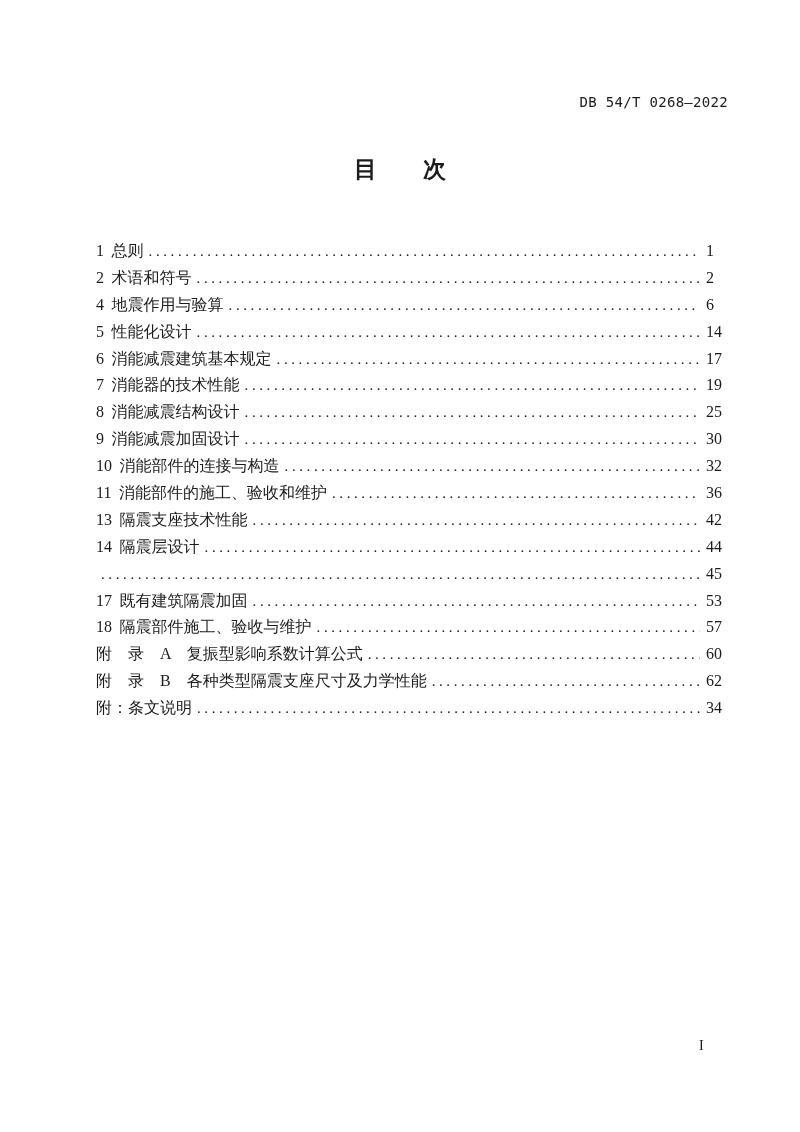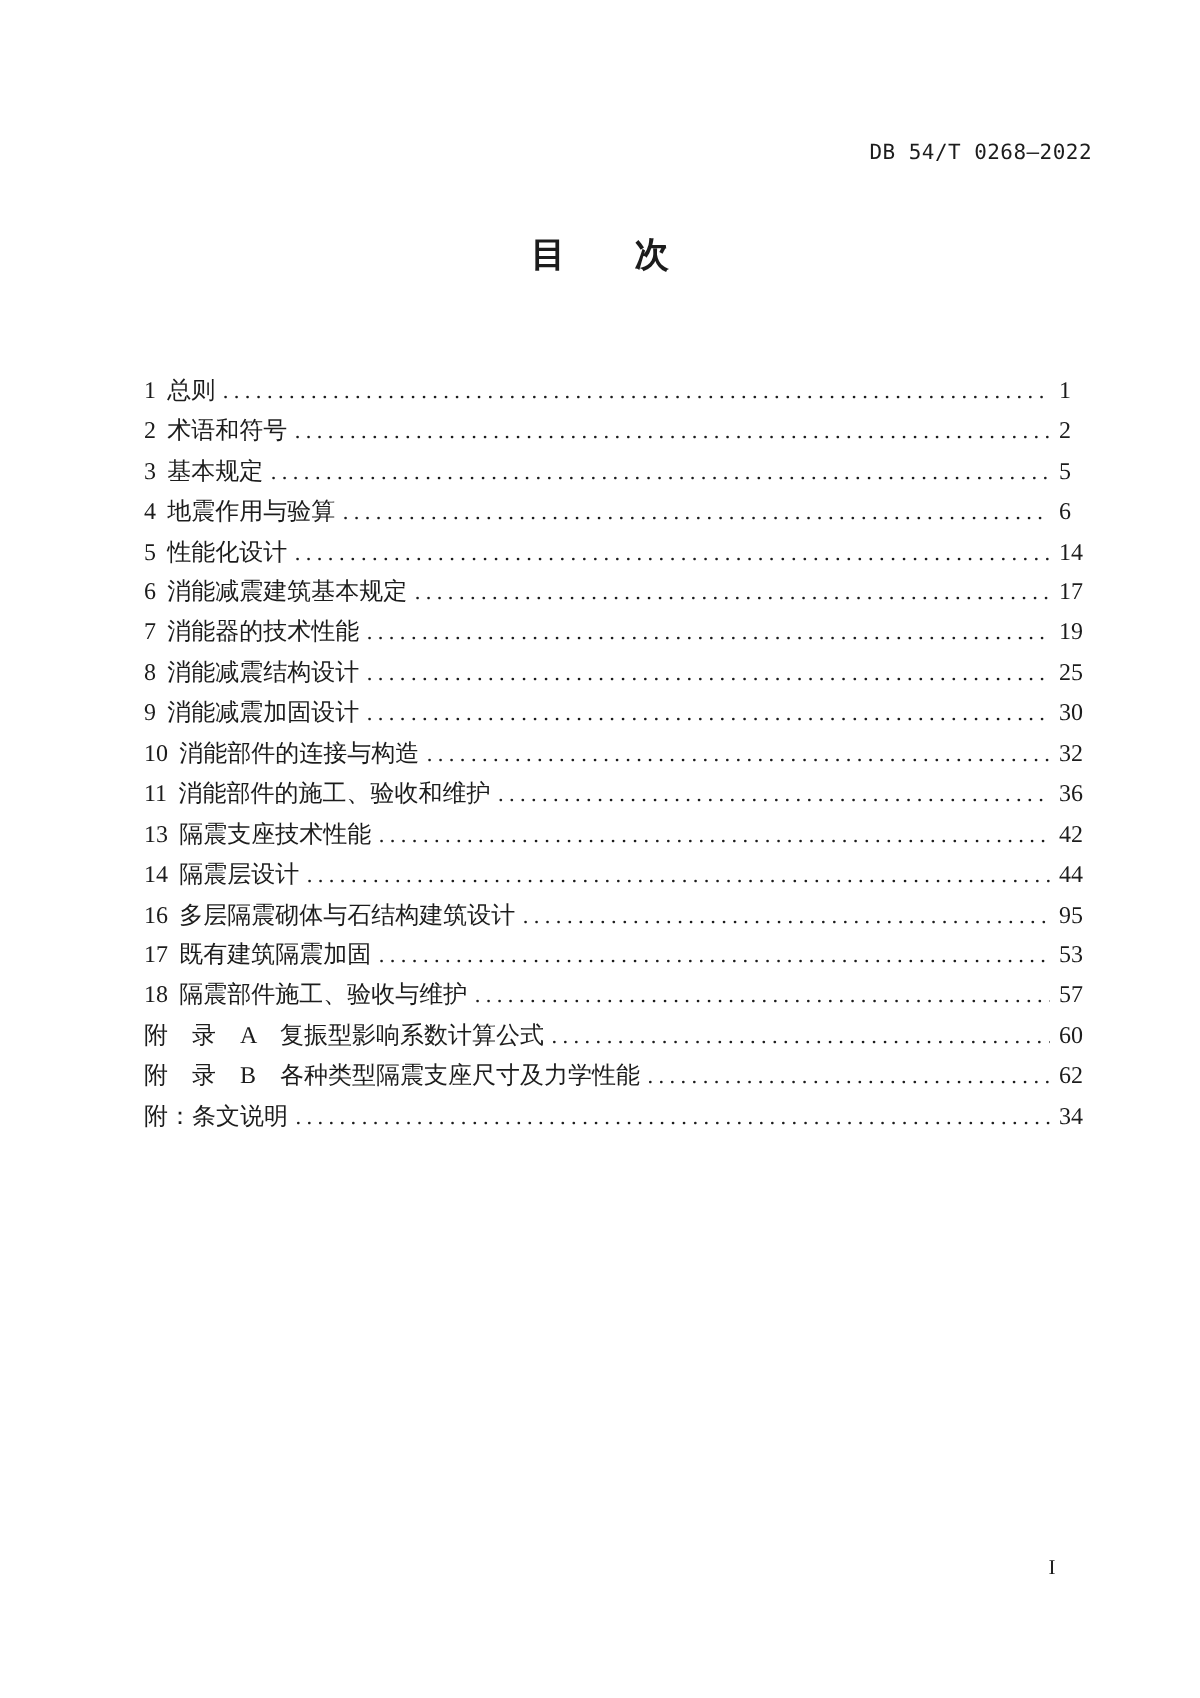--- a/index.html
+++ b/index.html
@@ -31,21 +31,21 @@
     left: 0;
     width: 100%;
     margin: 0;
     text-align: center;
     font-size: 23px;
     font-weight: bold;
     white-space: pre;
   }
   .toc {
     position: absolute;
-    top: 251px;
+    top: 241px;
     left: 96px;
     width: 632px;
   }
   .toc-row {
     display: flex;
     align-items: baseline;
     height: 26.9px;
     font-size: 16px;
     line-height: 19px;
   }
@@ -95,25 +95,20 @@
     <span class="toc-dots"></span>
     <span class="toc-page">1</span>
   </div>
 
   <div class="toc-row">
     <span class="toc-label">2 术语和符号</span>
     <span class="toc-dots"></span>
     <span class="toc-page">2</span>
   </div>
 
-  <div class="toc-row">
-    <span class="toc-label">3 基本规定</span>
-    <span class="toc-dots"></span>
-    <span class="toc-page">5</span>
-  </div>
 
   <div class="toc-row">
     <span class="toc-label">4 地震作用与验算</span>
     <span class="toc-dots"></span>
     <span class="toc-page">6</span>
   </div>
 
   <div class="toc-row">
     <span class="toc-label">5 性能化设计</span>
     <span class="toc-dots"></span>
@@ -164,23 +159,22 @@
   </div>
 
   <div class="toc-row">
     <span class="toc-label">14 隔震层设计</span>
     <span class="toc-dots"></span>
     <span class="toc-page">44</span>
   </div>
 
 
   <div class="toc-row">
-    <span class="toc-label">16 多层隔震砌体与石结构建筑设计</span>
-    <span class="toc-dots"></span>
-    <span class="toc-page">95</span>
+    <span class="toc-dots"></span>
+    <span class="toc-page">45</span>
   </div>
 
   <div class="toc-row">
     <span class="toc-label">17 既有建筑隔震加固</span>
     <span class="toc-dots"></span>
     <span class="toc-page">53</span>
   </div>
 
   <div class="toc-row">
     <span class="toc-label">18 隔震部件施工、验收与维护</span>

